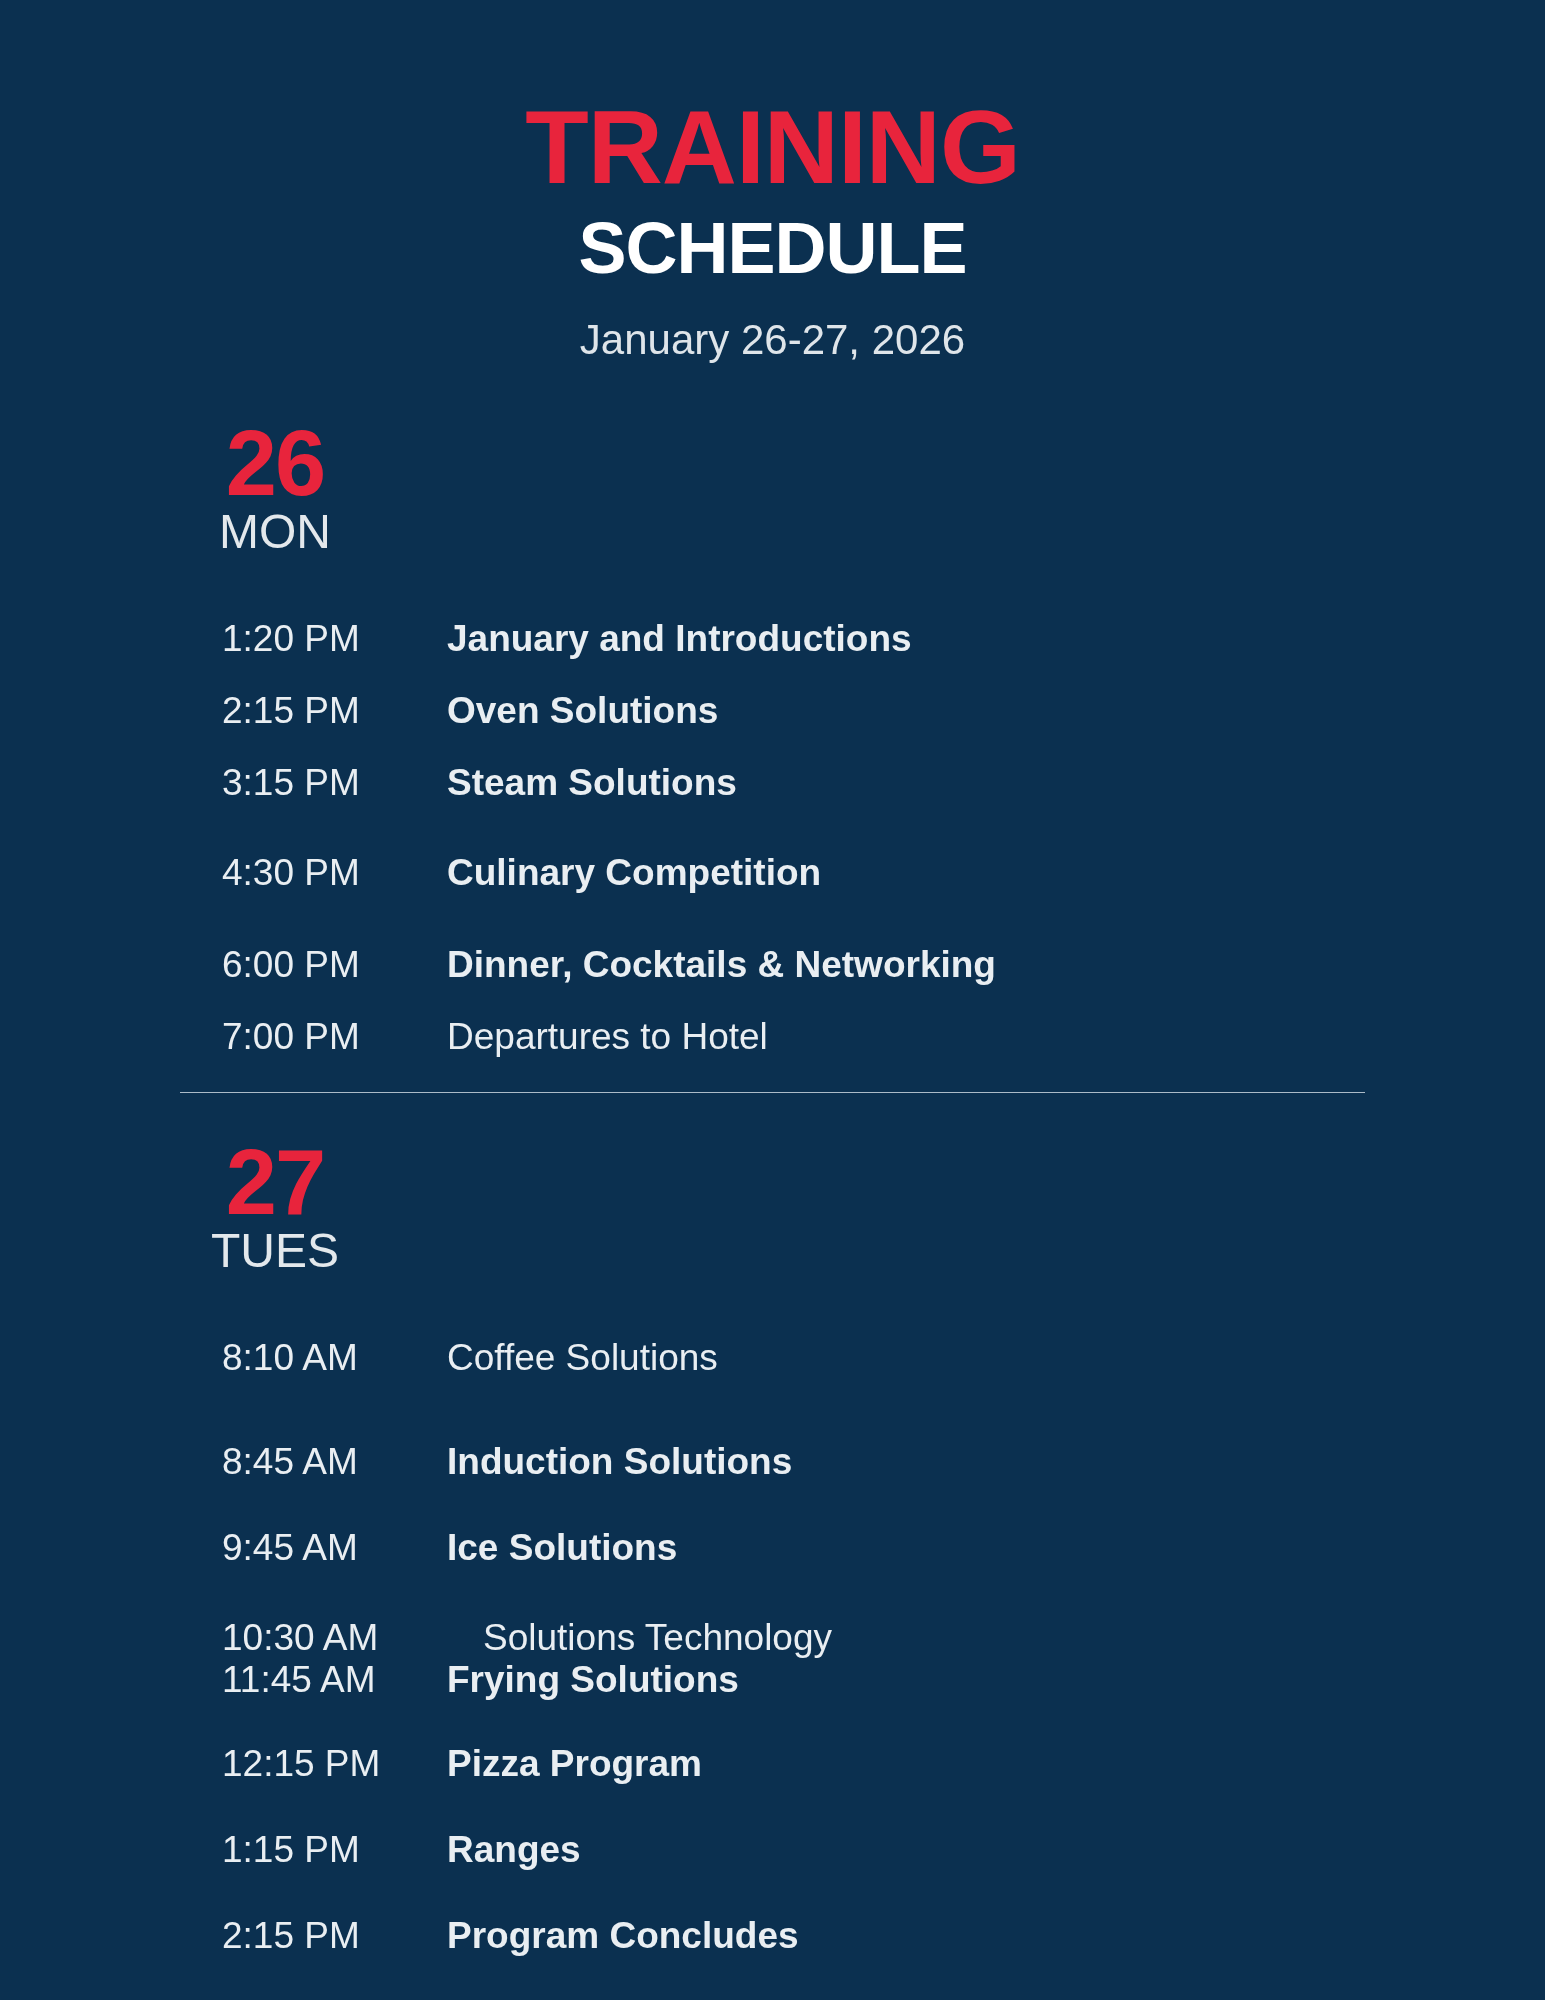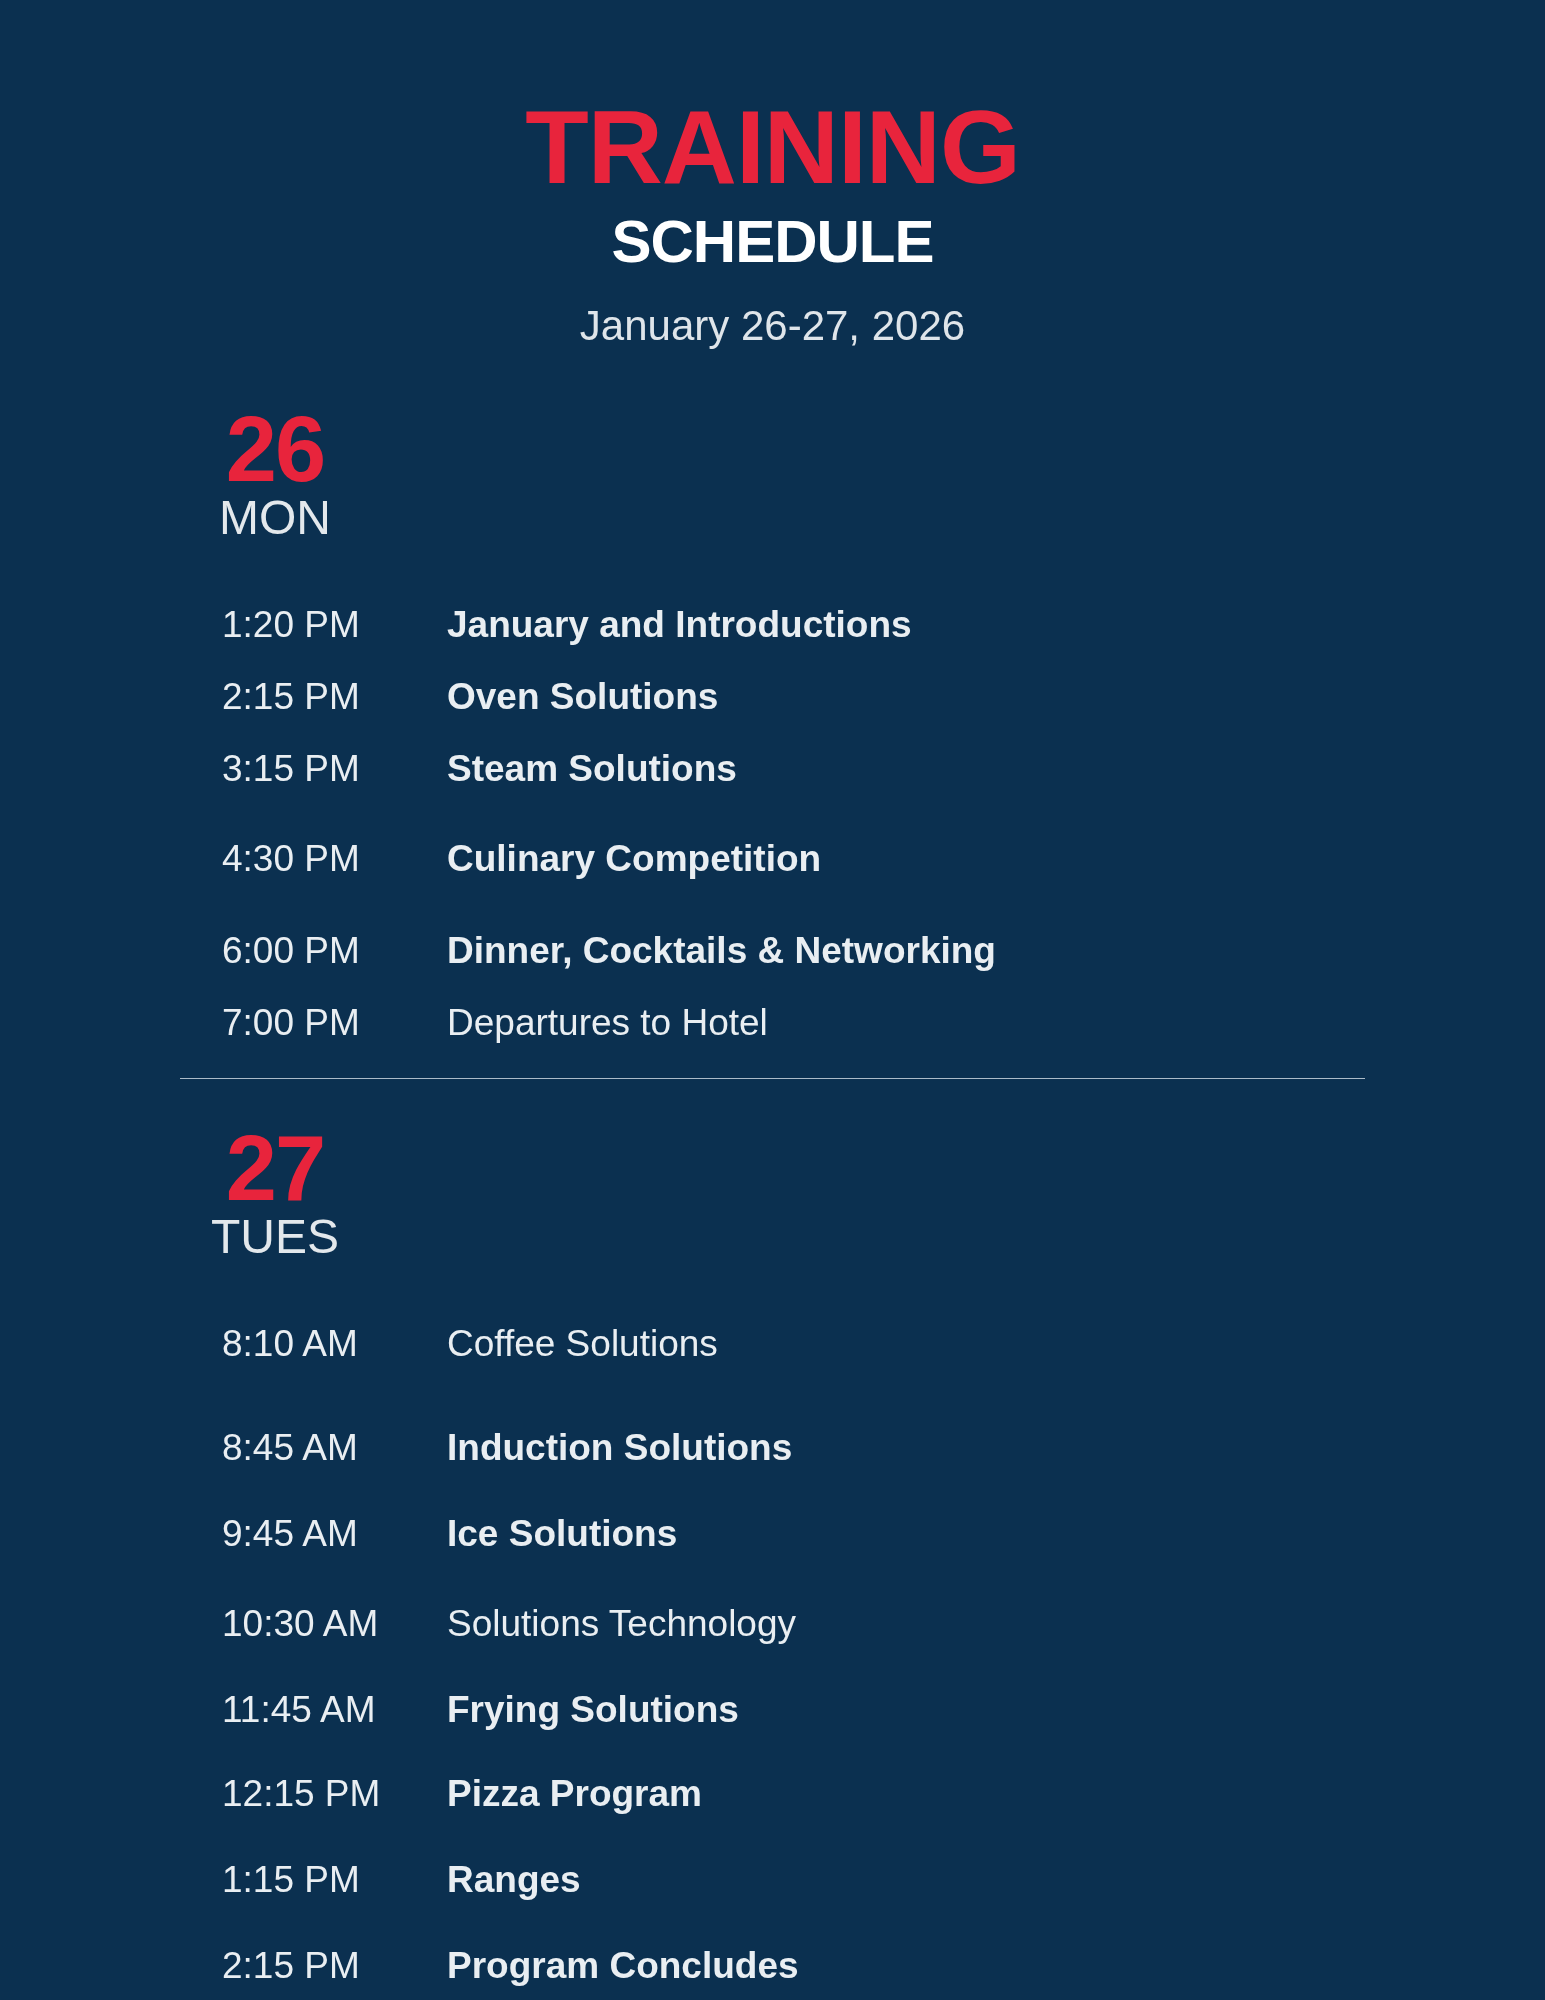--- a/index.html
+++ b/index.html
@@ -28,21 +28,21 @@
   }
   .title-main {
     font-size: 104px;
     font-weight: bold;
     letter-spacing: -1px;
     line-height: 1.0;
     color: #e8243c;
     margin: 0;
   }
   .title-sub {
-    font-size: 60px;
+    font-size: 72px;
     font-weight: bold;
     letter-spacing: -1px;
     line-height: 1.15;
     color: #ffffff;
     margin: 0;
     padding-top: 8px;
   }
   .title-dates {
     font-size: 42px;
     font-weight: 400;
@@ -188,21 +188,21 @@
         <div class="session-row" style="margin-bottom:44px;">
           <div class="session-time">8:45 AM</div>
           <div class="session-label">Induction Solutions</div>
         </div>
 
         <div class="session-row" style="margin-bottom:48px;">
           <div class="session-time">9:45 AM</div>
           <div class="session-label">Ice Solutions</div>
         </div>
 
-        <div class="session-row" style="margin-bottom:44px;">
+        <div class="session-row" style="gap:36px;">
           <div class="session-time">10:30 AM</div>
           <div class="session-label light">Solutions Technology</div>
         </div>
 
         <div class="session-row" style="margin-bottom:42px;">
           <div class="session-time">11:45 AM</div>
           <div class="session-label">Frying Solutions</div>
         </div>
 
         <div class="session-row" style="margin-bottom:44px;">

